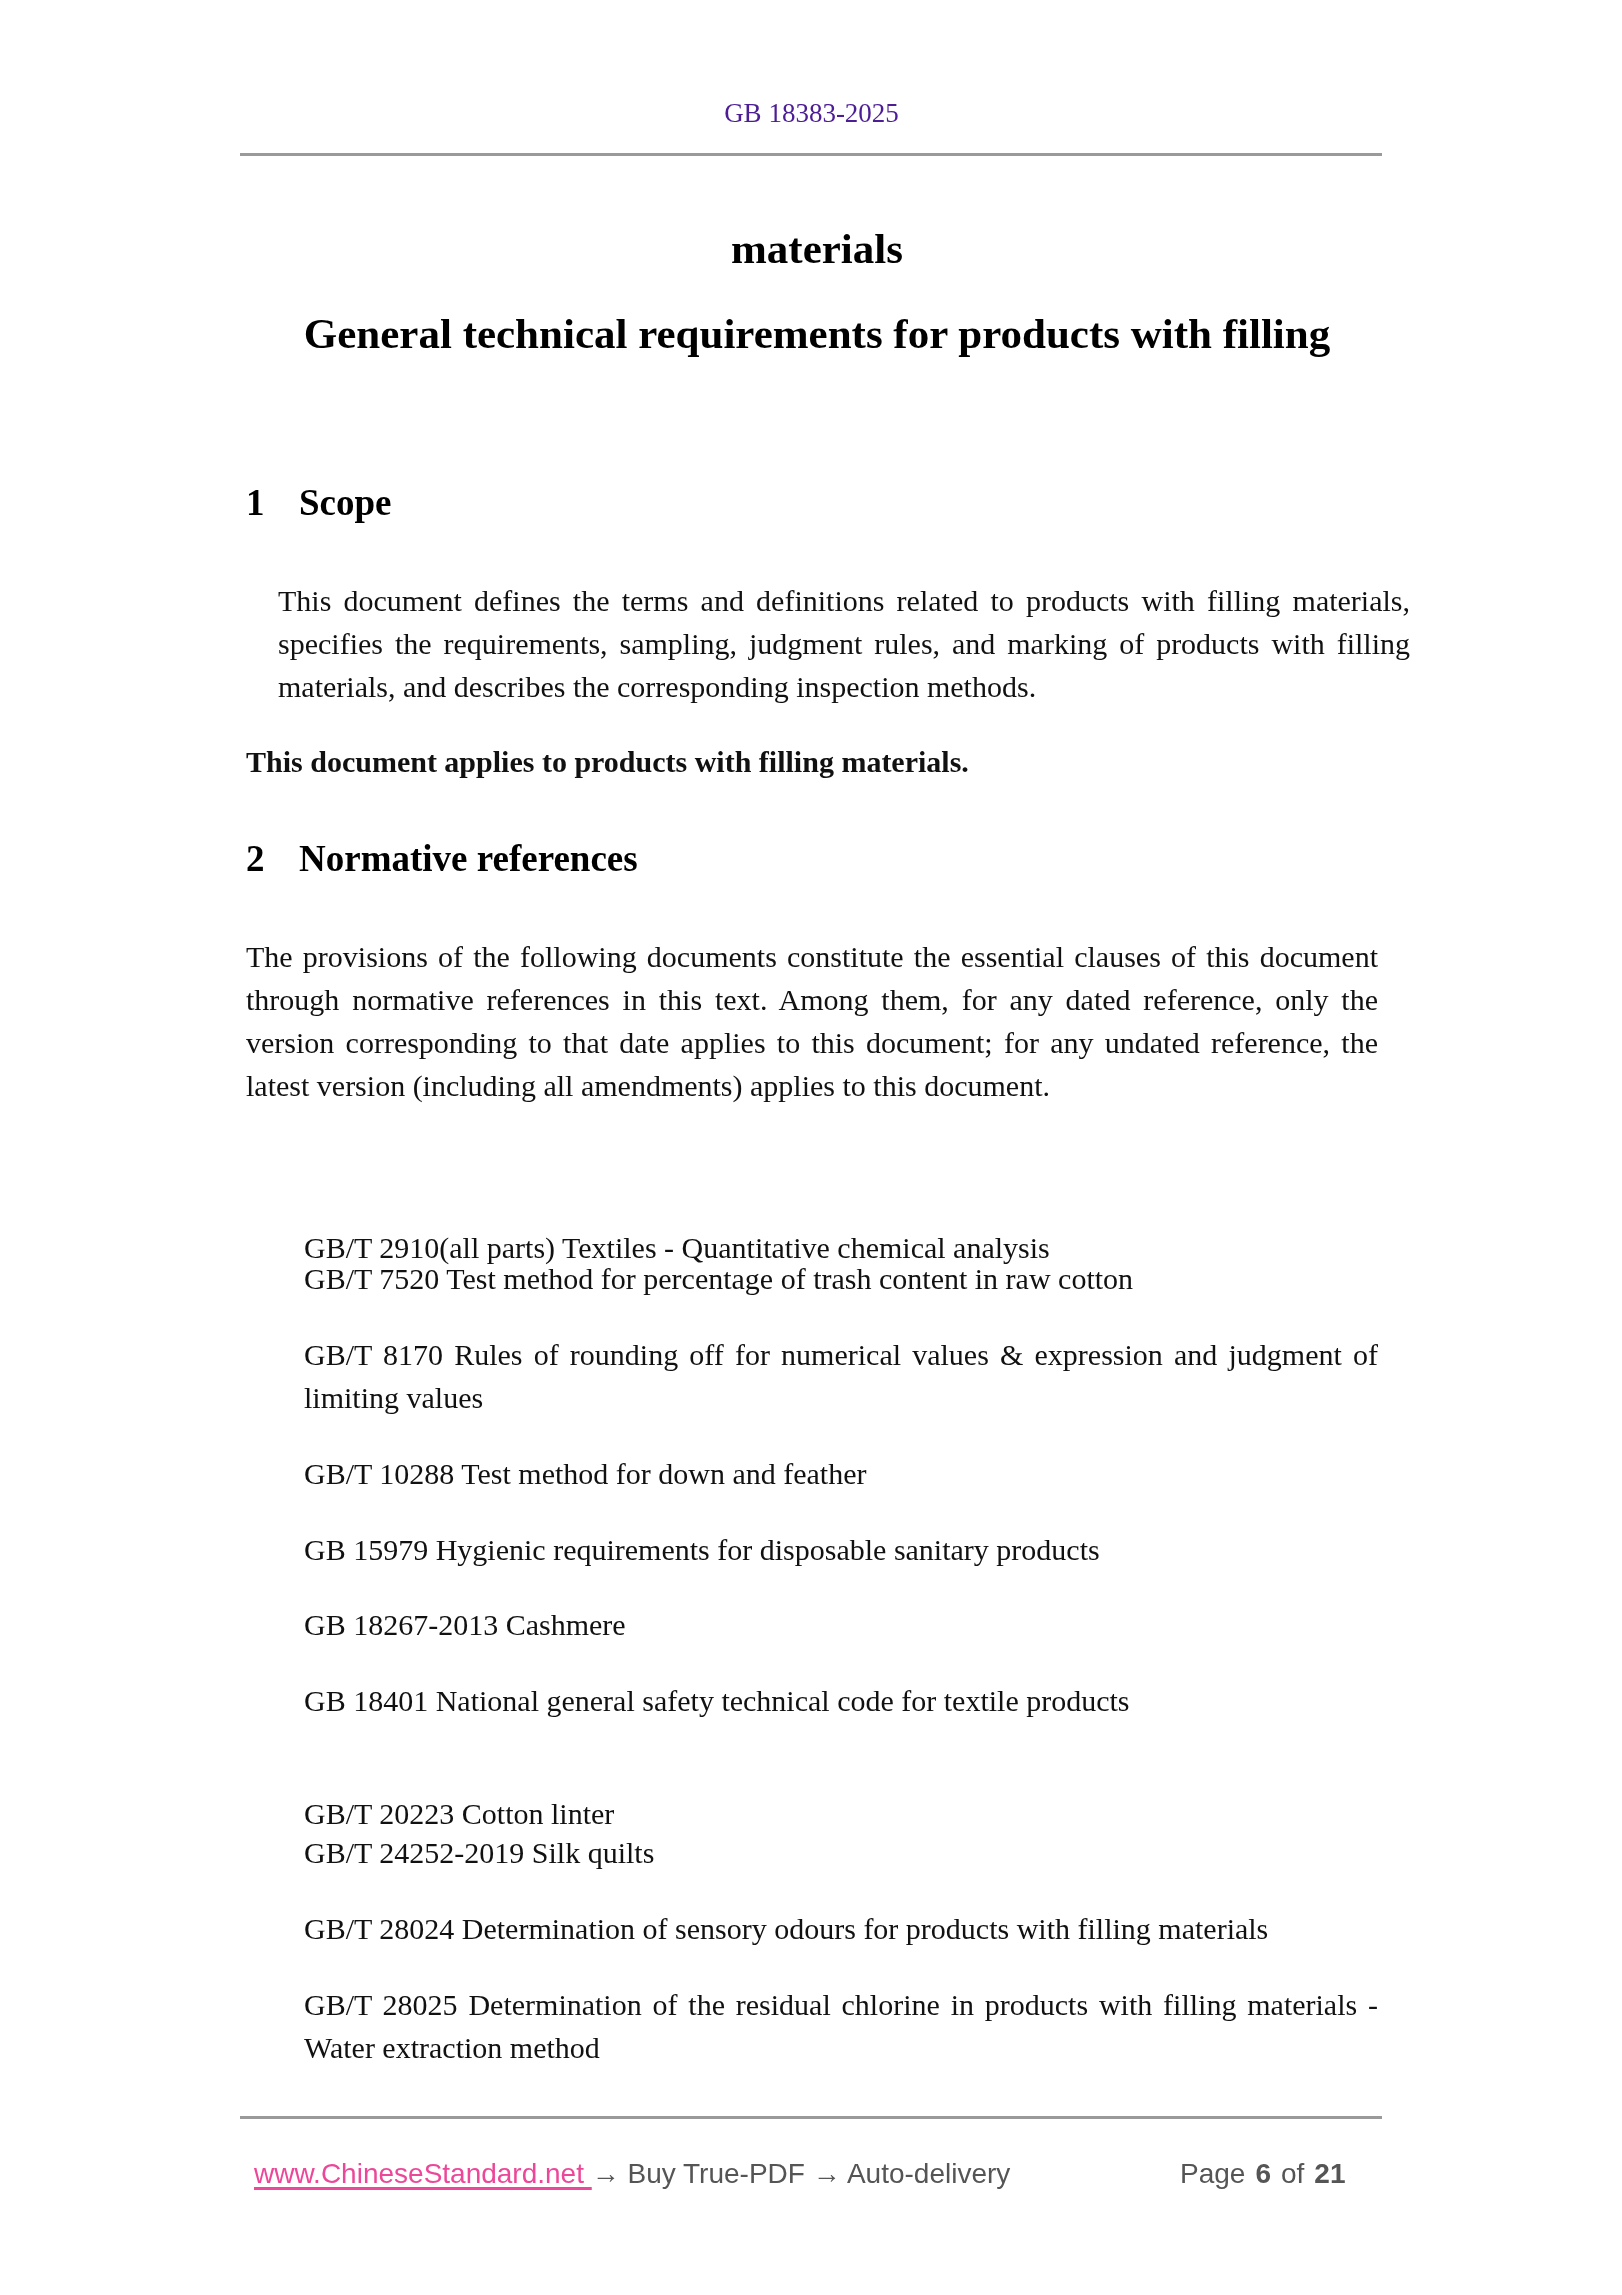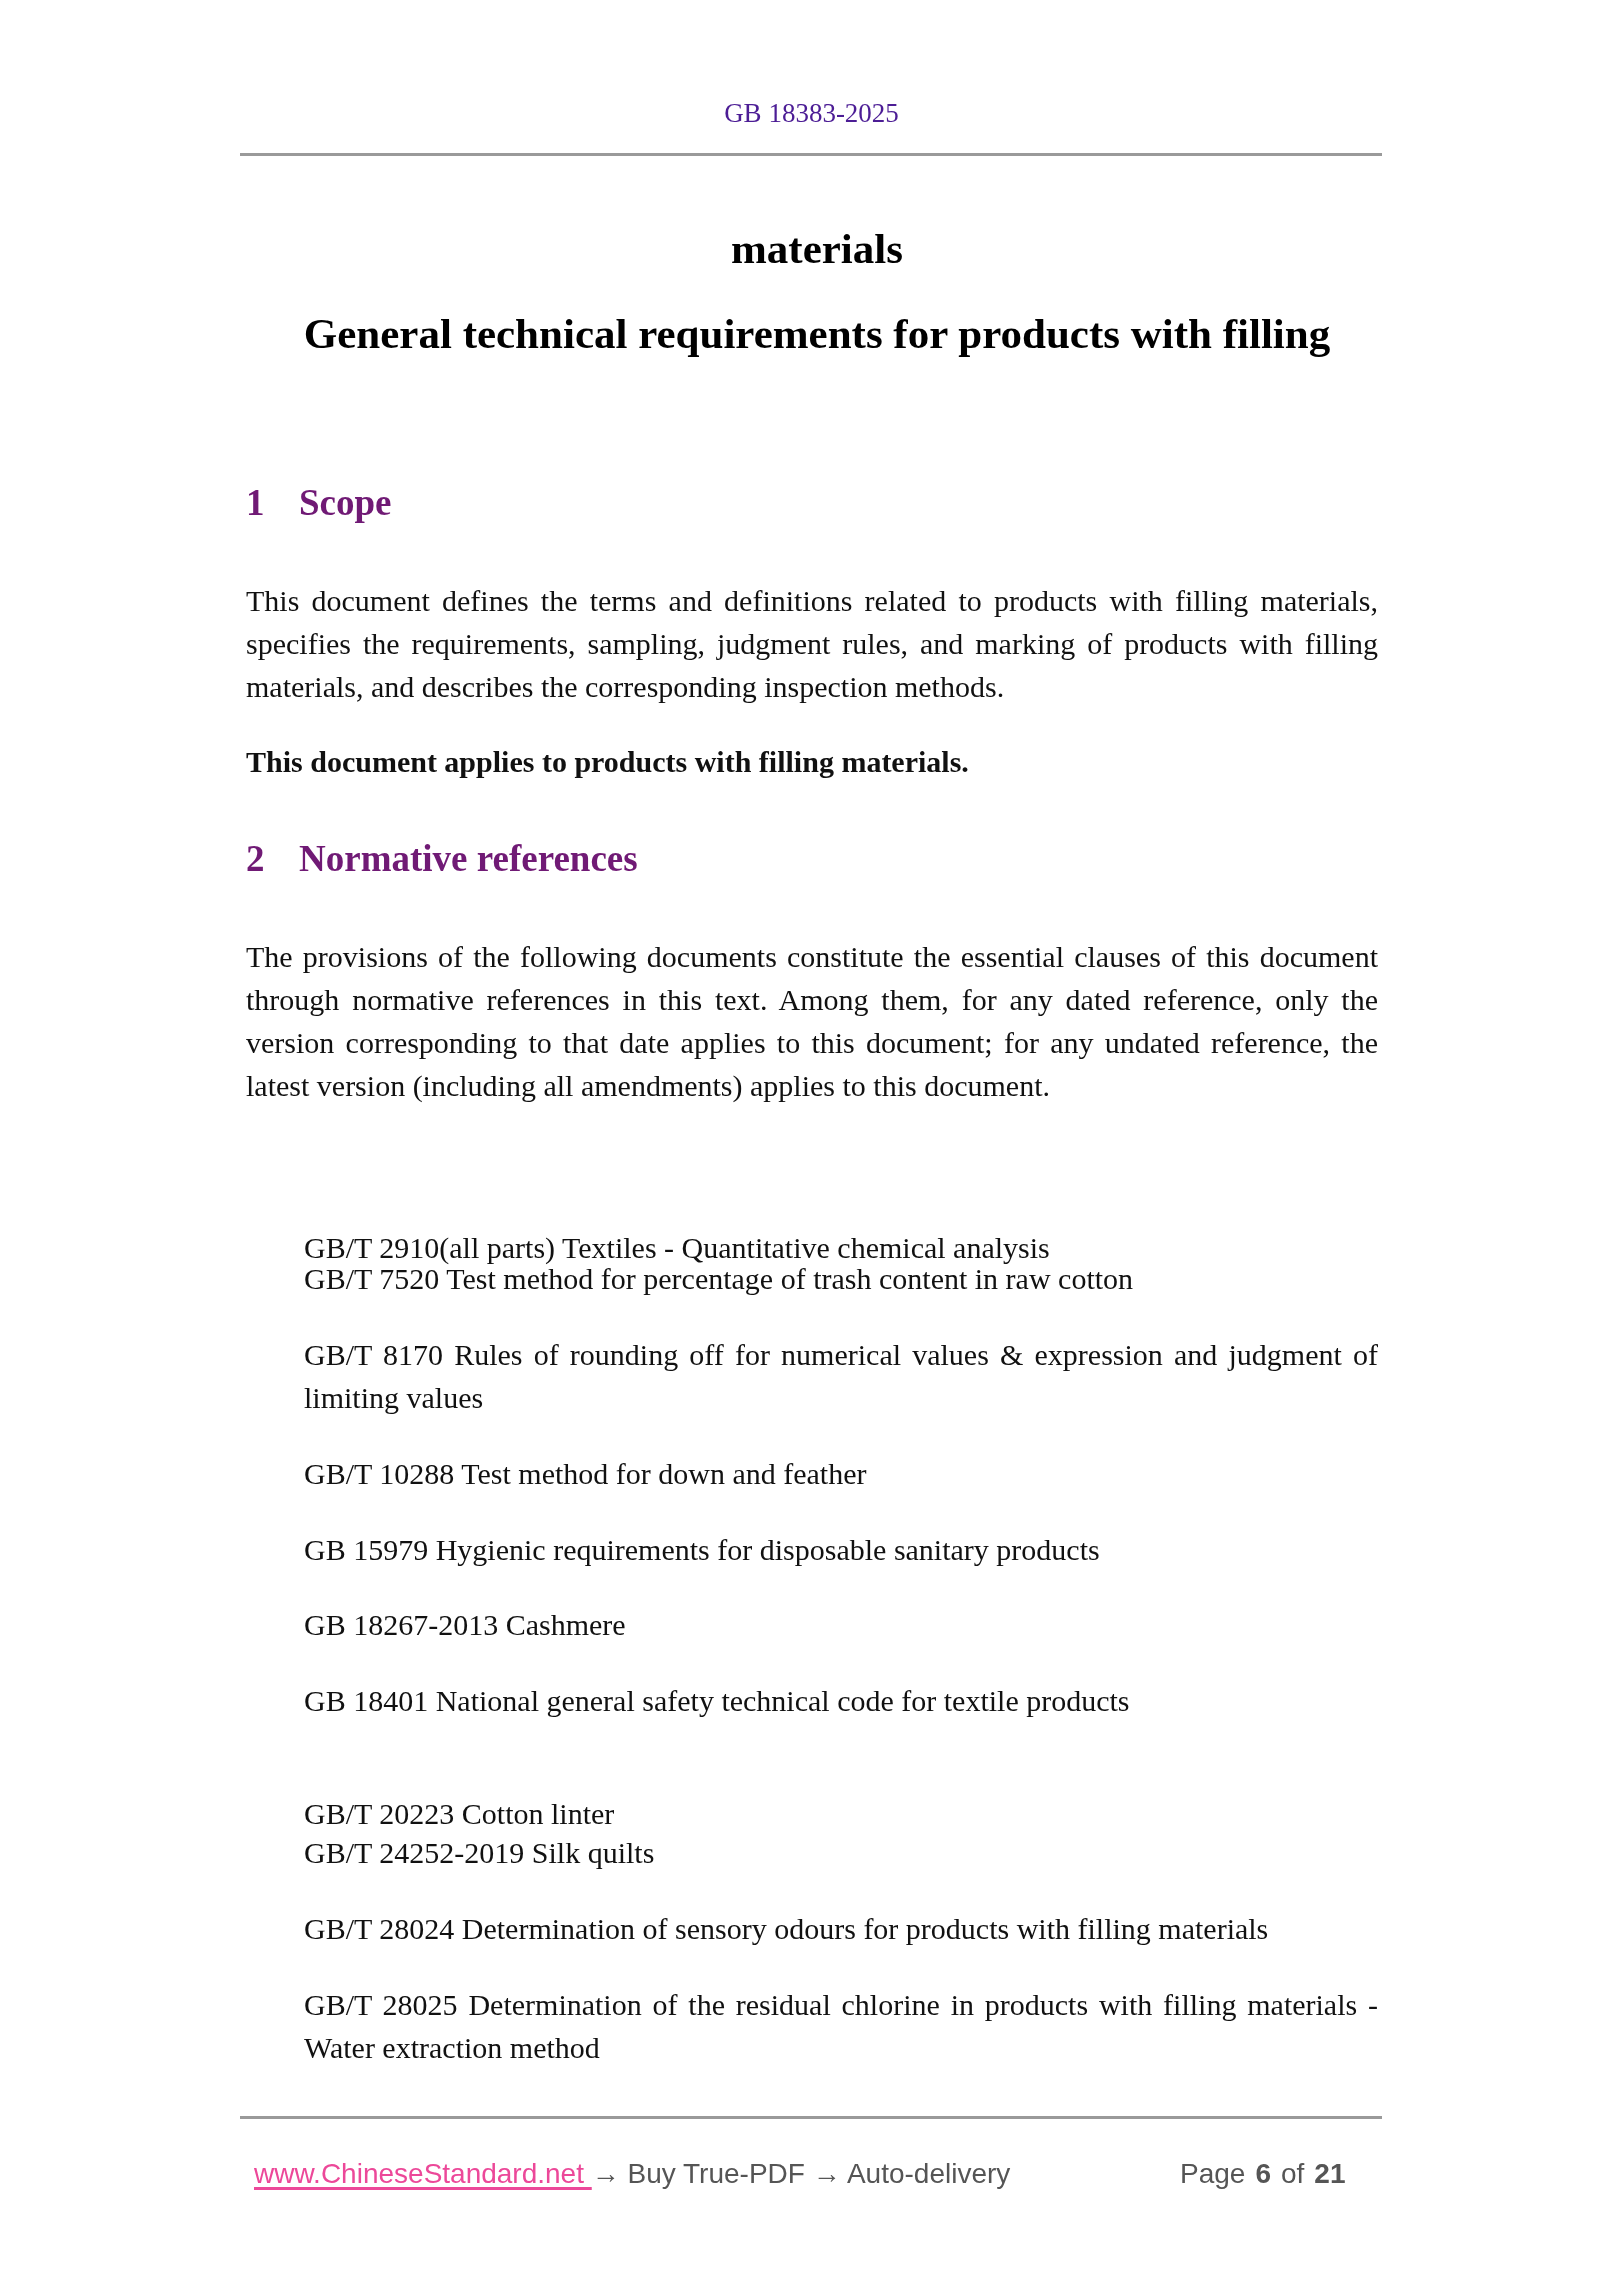--- a/index.html
+++ b/index.html
@@ -4,21 +4,21 @@
 <style>
   html, body { margin: 0; padding: 0; background: #ffffff; }
   body { width: 1623px; height: 2295px; position: relative; overflow: hidden;
          font-family: "Liberation Serif", "DejaVu Serif", serif; color: #111; }
   .abs { position: absolute; }
   .hdr-text { left: 0; width: 1623px; top: 97px; text-align: center;
               font-size: 27px; color: #4c1d95; line-height: 33px; }
   .rule { left: 240px; width: 1142px; height: 2.5px; background: #9a9a9a; }
   .title { left: 250px; width: 1134px; text-align: center; font-weight: bold;
            font-size: 43px; line-height: 85px; top: 206px; color: #000; }
-  .sec { left: 246px; font-weight: bold; font-size: 37px; line-height: 47px; color: #701a75; }
+  .sec { left: 246px; font-weight: bold; font-size: 37px; line-height: 47px; color: #000000; }
   .sec .num { display: inline-block; width: 53px; }
   .para { left: 246px; width: 1132px; font-size: 30px; line-height: 43px;
           text-align: justify; text-align-last: left; color: #111; }
   .ref { left: 304px; width: 1074px; font-size: 30px; line-height: 43px;
          text-align: justify; text-align-last: left; color: #111; }
   .footer { top: 2156px; font-family: "Liberation Sans", "DejaVu Sans", sans-serif;
             font-size: 28px; line-height: 35px; color: #555; }
   .footer a { color: #ec4899; text-decoration: underline; text-decoration-thickness: 2.5px; text-underline-offset: 4.2px; }
   .footer b { font-weight: bold; }
   .pg-sp { display: inline-block; width: 10px; }
@@ -30,21 +30,21 @@
 <div class="abs rule" style="top:153px;"></div>
 
 <div class="abs title">
   <div>materials</div>
   <div>General technical requirements for products with filling</div>
 </div>
 
 <div class="abs sec" style="top:479px;">
   <span class="num">1</span><span>Scope</span>
 </div>
-<div class="abs para" style="top:579px;">This document defines the terms and definitions related to products with filling materials, specifies the requirements, sampling, judgment rules, and marking of products with filling materials, and describes the corresponding inspection methods.</div>
+<div class="abs para" style="top:579px;margin-left:32px;">This document defines the terms and definitions related to products with filling materials, specifies the requirements, sampling, judgment rules, and marking of products with filling materials, and describes the corresponding inspection methods.</div>
 <div class="abs para" style="top:740px;font-weight:bold;">This document applies to products with filling materials.</div>
 
 <div class="abs sec" style="top:835px;">
   <span class="num">2</span><span>Normative references</span>
 </div>
 <div class="abs para" style="top:935px;">The provisions of the following documents constitute the essential clauses of this document through normative references in this text. Among them, for any dated reference, only the version corresponding to that date applies to this document; for any undated reference, the latest version (including all amendments) applies to this document.</div>
 
 <div class="abs ref" style="top:1226px;">GB/T 2910(all parts) Textiles - Quantitative chemical analysis</div>
 <div class="abs ref" style="top:1257px;">GB/T 7520 Test method for percentage of trash content in raw cotton</div>
 <div class="abs ref" style="top:1333px;">GB/T 8170 Rules of rounding off for numerical values &amp; expression and judgment of limiting values</div>

